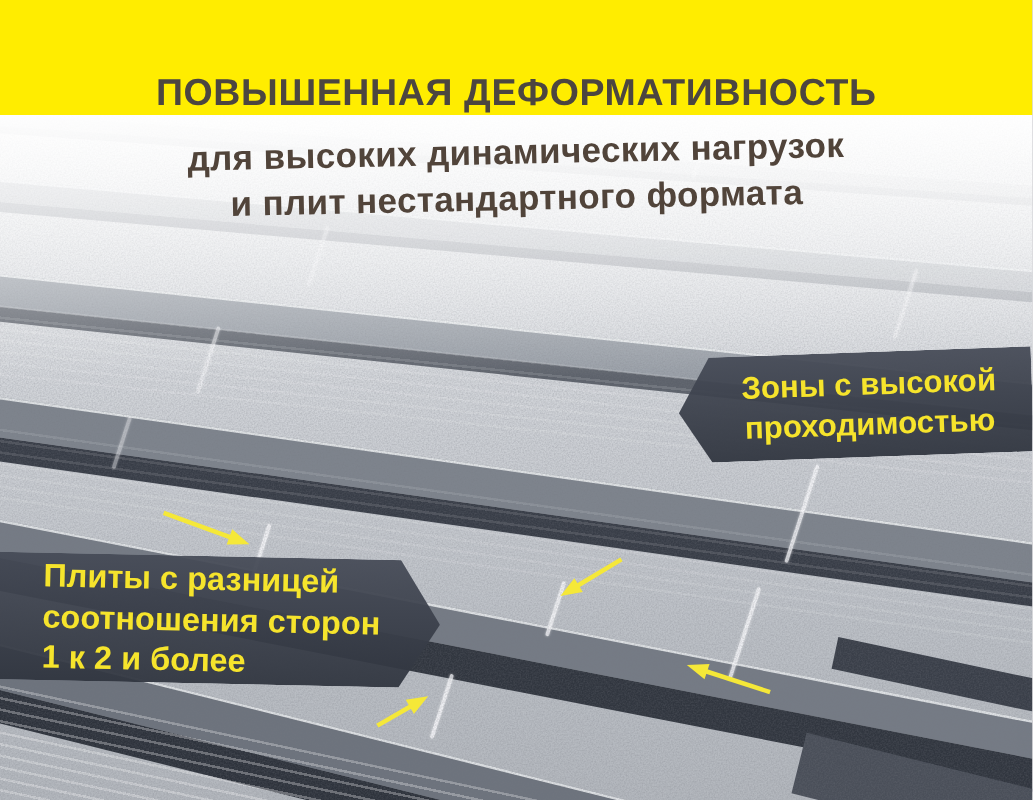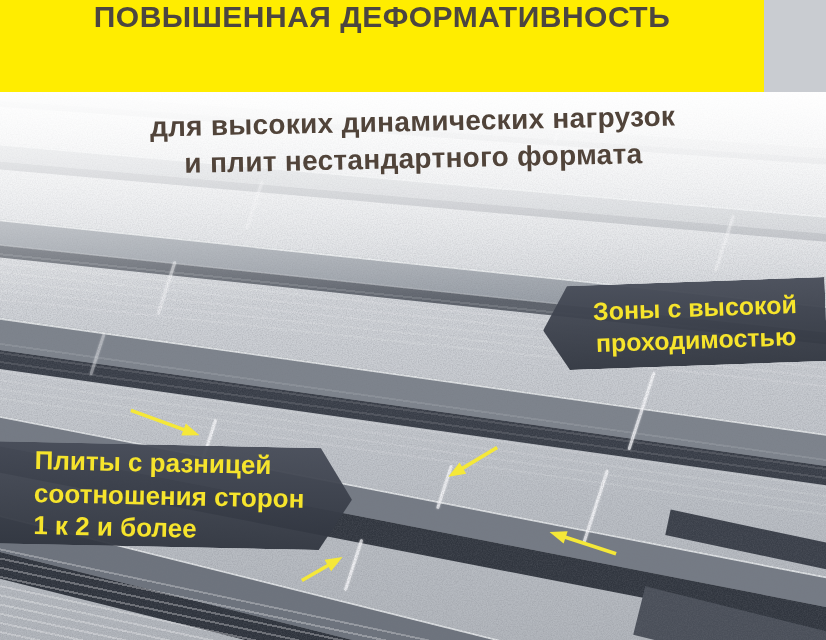--- a/index.html
+++ b/index.html
@@ -2,22 +2,22 @@
 <html><head>
 <meta charset="utf-8">
 <style>
   html,body{margin:0;padding:0;background:#e8e8e8;}
   .poster{
     position:relative;width:826px;height:640px;overflow:hidden;
     font-family:"Liberation Sans",sans-serif;background:#c9ccd1;
   }
   
   .banner{
-    position:absolute;top:0;left:0;width:764px;height:92px;
-    background:#ffed00;display:flex;align-items:flex-start;justify-content:center;
+    position:absolute;top:0;left:0;width:826px;height:92px;
+    background:#ffed00;display:flex;align-items:flex-end;justify-content:center;
     z-index:30;
   }
   .banner h1{
     margin:0;font-size:30px;font-weight:800;letter-spacing:.5px;
     color:#4c4640;white-space:nowrap;
   }
   
   .photo{
     position:absolute;top:92px;left:0;width:826px;height:548px;
     background:linear-gradient(180deg,#f4f5f6 0%,#e3e5e8 18%,#cdd0d5 45%,#bcc0c6 75%,#b3b7bd 100%);

